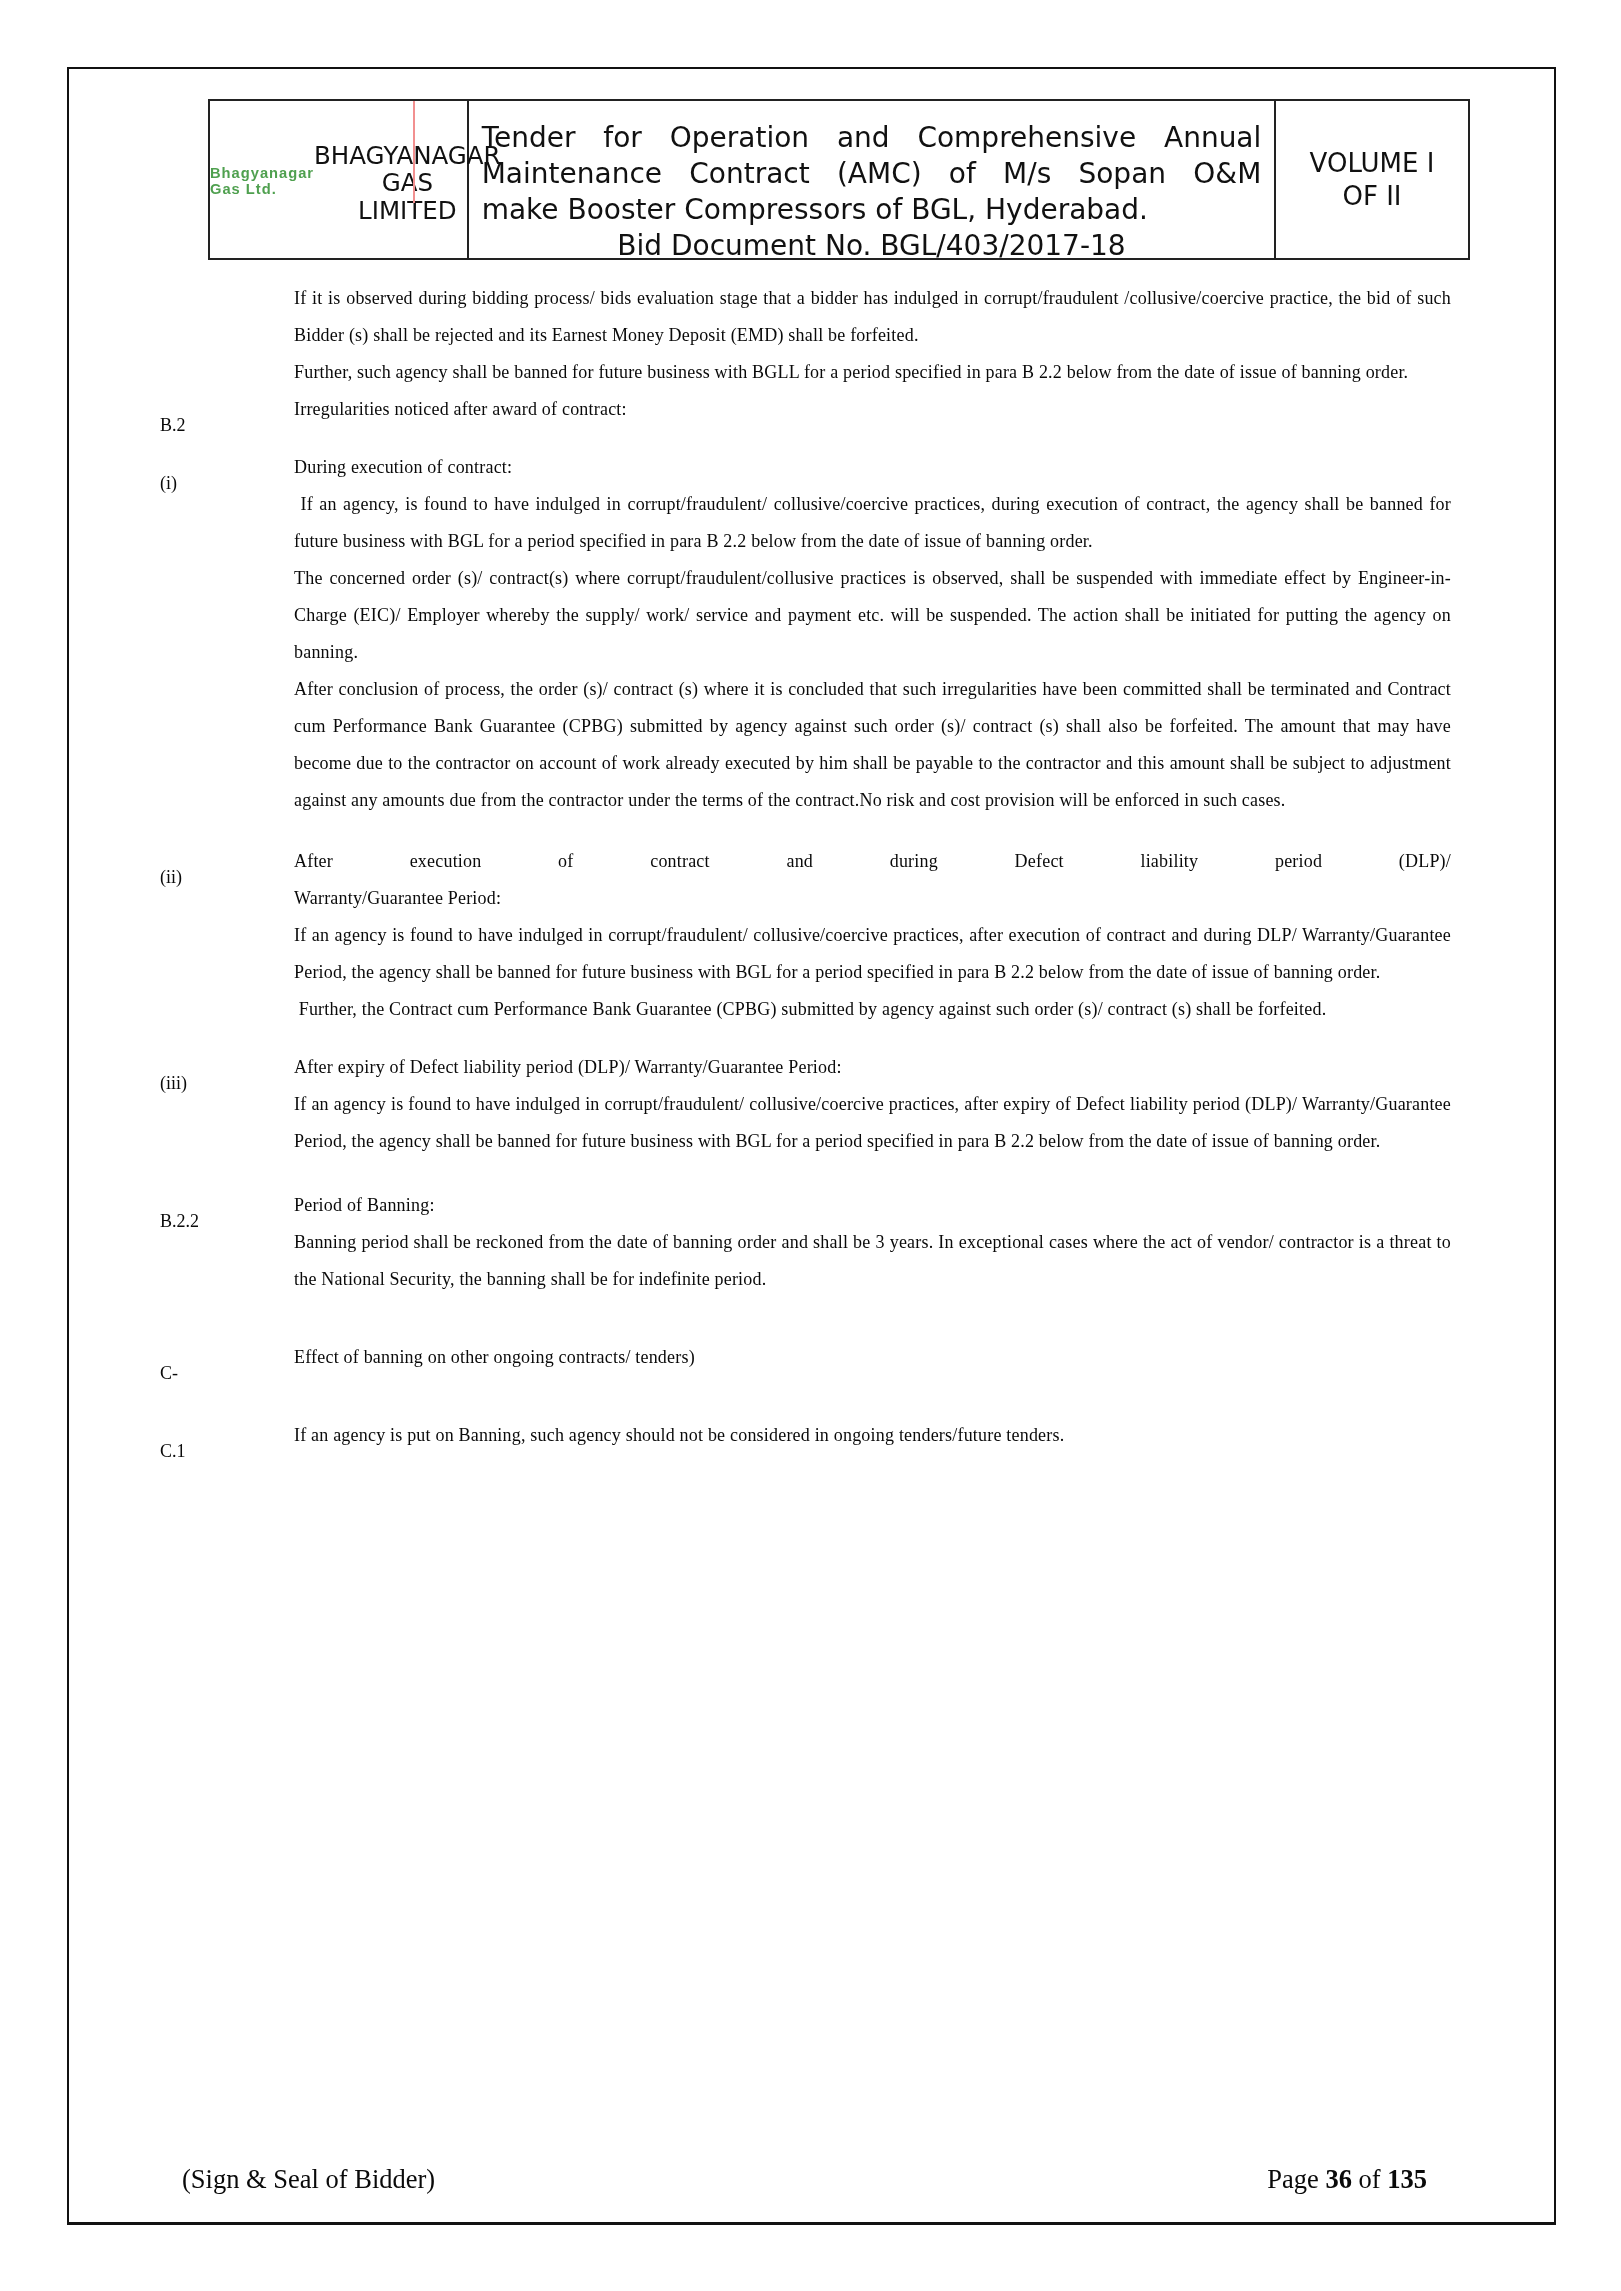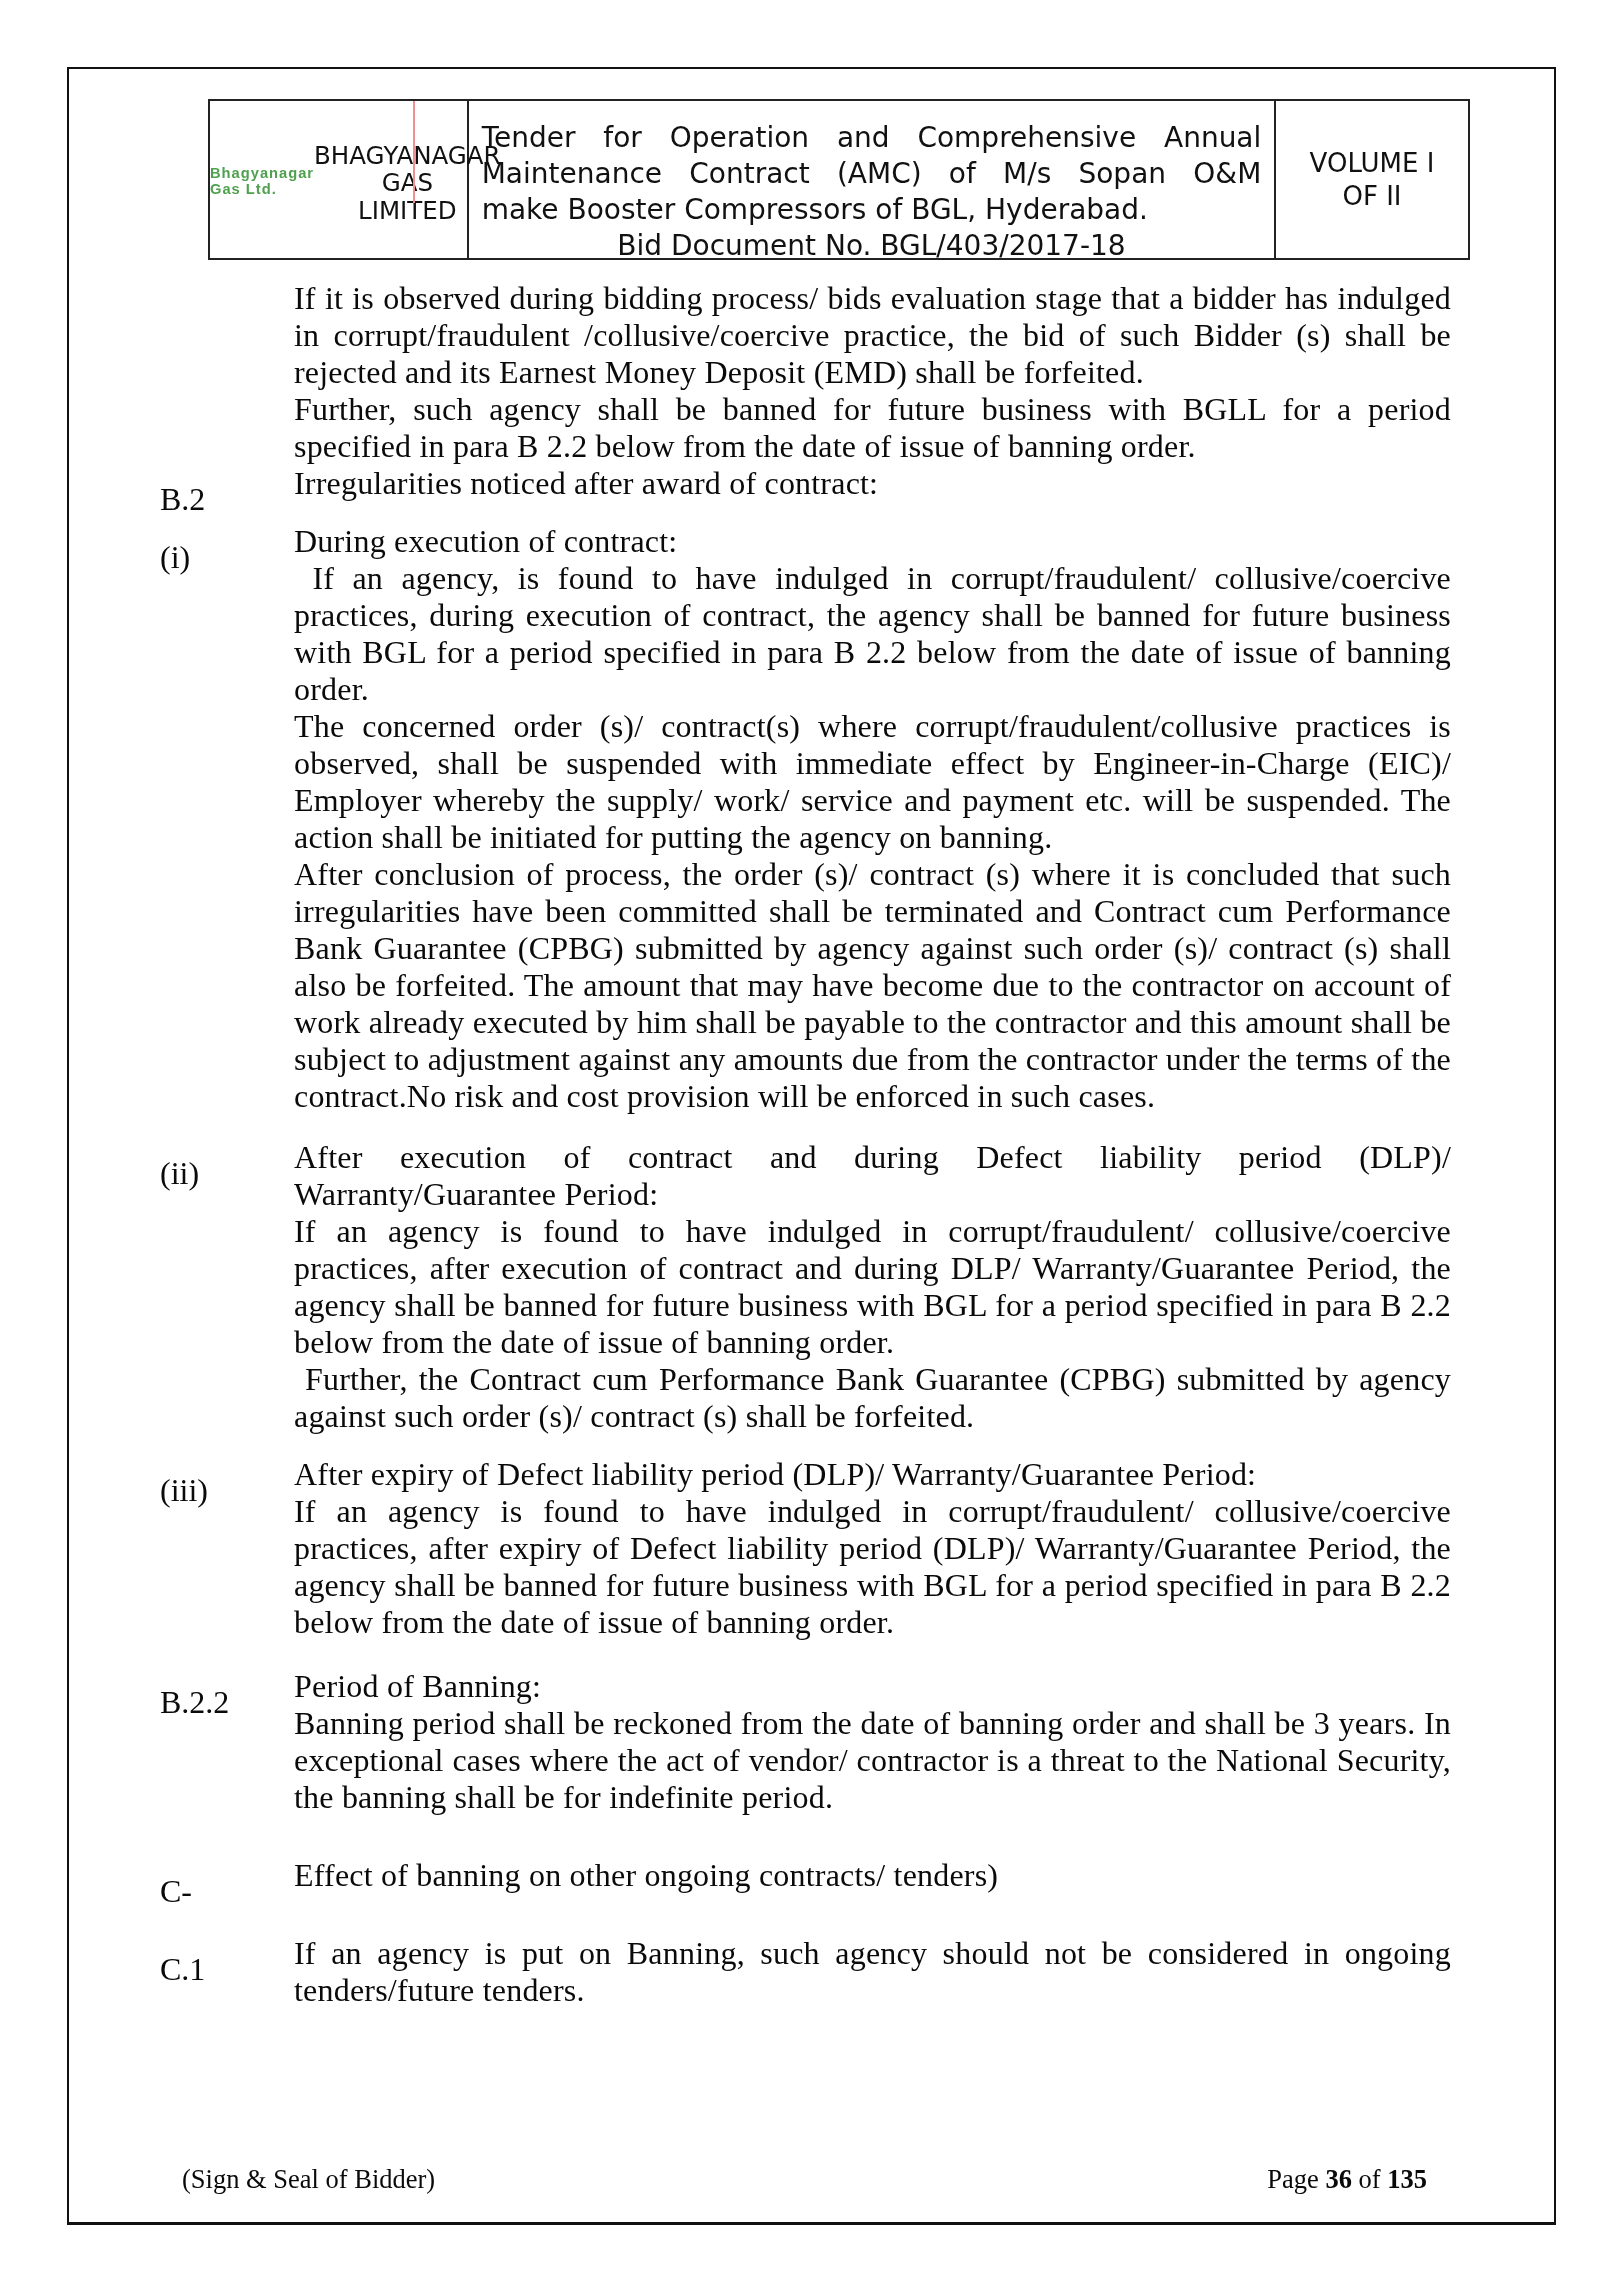--- a/index.html
+++ b/index.html
@@ -52,21 +52,21 @@
   .title-line-justify { text-align: justify; text-align-last: justify; }
   .title-line-left { text-align: left; }
   .title-line-center { text-align: center; }
   .volume-cell {
     width: 194px; border-left: 2px solid #222;
     display: flex; flex-direction: column; justify-content: center; align-items: center;
     font-size: 26px; line-height: 33px; color: #111;
   }
 
   
-  .doc-body { margin-top: 19.6px; font-size: 32px; line-height: 37px; }
+  .doc-body { margin-top: 19.6px; font-size: 18px; line-height: 37px; }
   .block { position: relative; padding-left: 225px; padding-right: 103px; }
   .block .sec-label { position: absolute; left: 91px; top: 16px; white-space: nowrap; }
   .para { text-align: justify; white-space: pre-wrap; letter-spacing: 0.2px; }
   .line-justified { text-align: justify; text-align-last: justify; letter-spacing: 0.2px; }
 
   .mt-sec   { margin-top: 21.6px; }
   .mt-sec2  { margin-top: 23.5px; }
   .mt-sec3  { margin-top: 26.5px; }
   .mt-big   { margin-top: 41px; }
 

